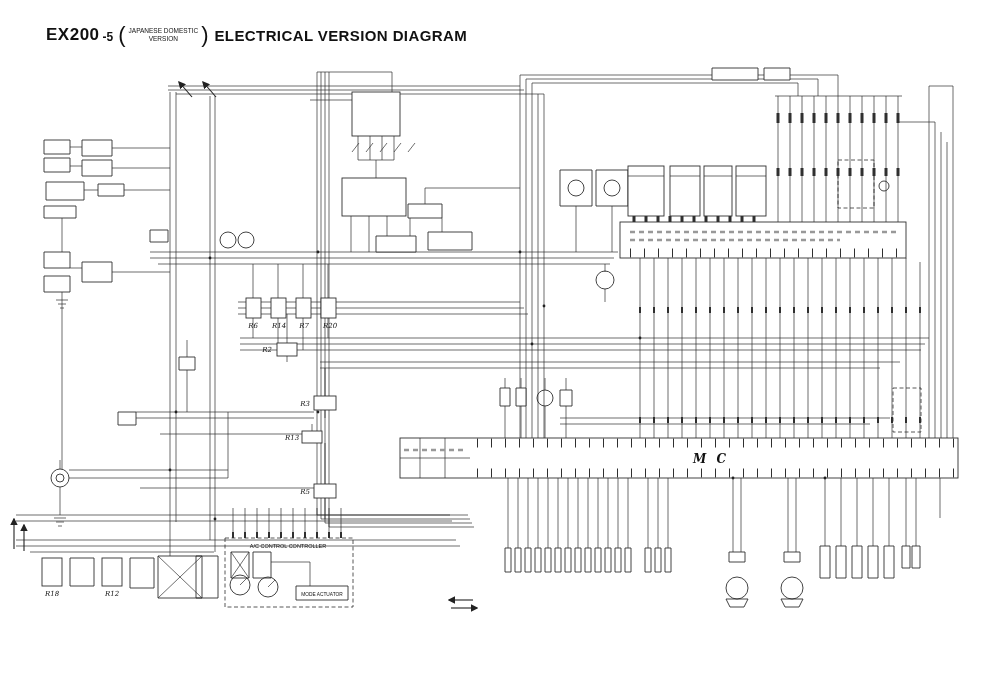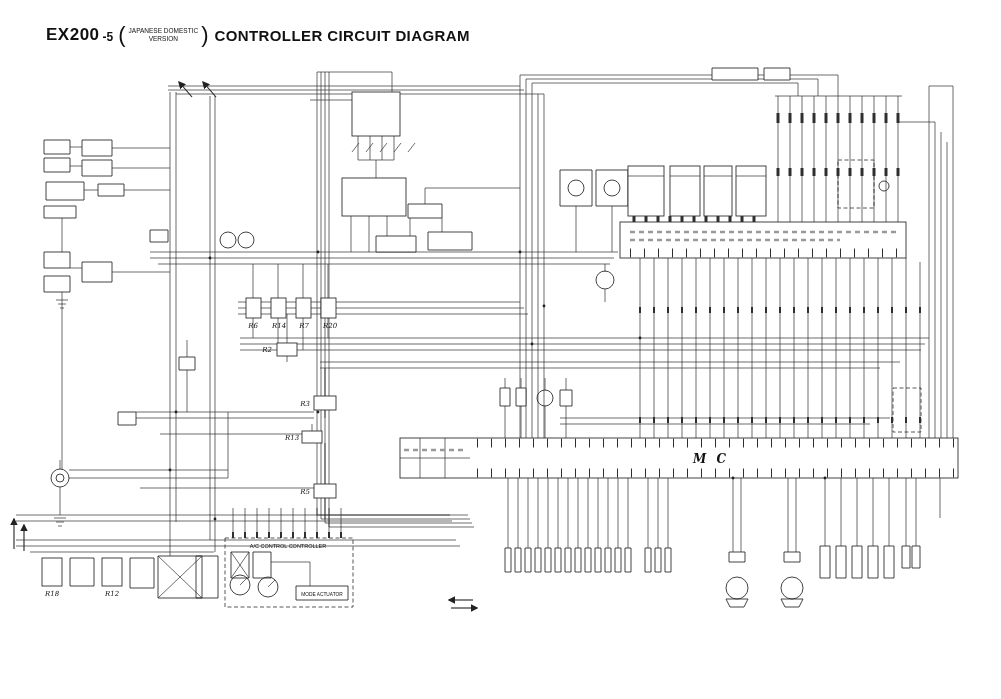--- a/index.html
+++ b/index.html
@@ -33,21 +33,21 @@
 
 <div class="header">
   <span class="model">EX200</span>
     <span class="suffix">-5</span>
   <span class="paren">(</span>
   <span class="stack">
     <span>JAPANESE DOMESTIC</span>
     <span>VERSION</span>
   </span>
   <span class="paren">)</span>
-  <span class="title">CONTROLLER CIRCUIT DIAGRAM</span>
+  <span class="title">ELECTRICAL VERSION DIAGRAM</span>
 </div>
 
 <svg width="1001" height="699" viewBox="0 0 1001 699">
   <defs>
     <marker id="ah" viewBox="0 0 8 8" refX="6.5" refY="4" markerWidth="7" markerHeight="7" orient="auto-start-reverse">
       <path d="M0 0L8 4L0 8Z" fill="#222"></path>
     </marker>
   </defs>
 
   <path class="w" d="M317 72 V515 H468 M321 72 V519 H470 M325 72 V523 H472 M329 72 V527 H474 M317 72 H392 M392 72 V92"></path>

